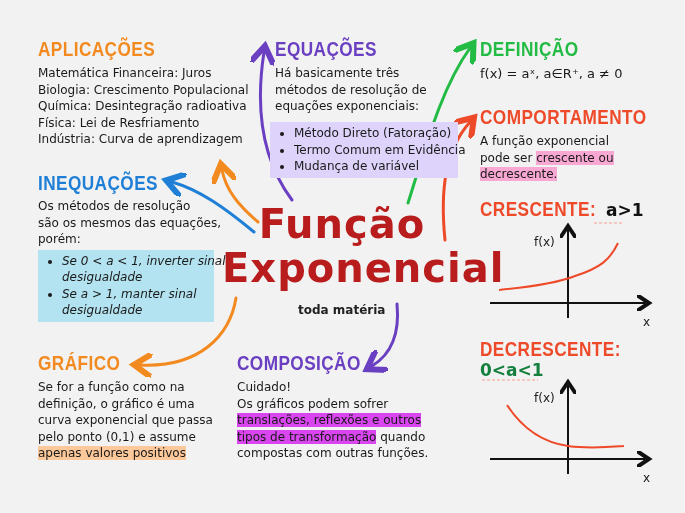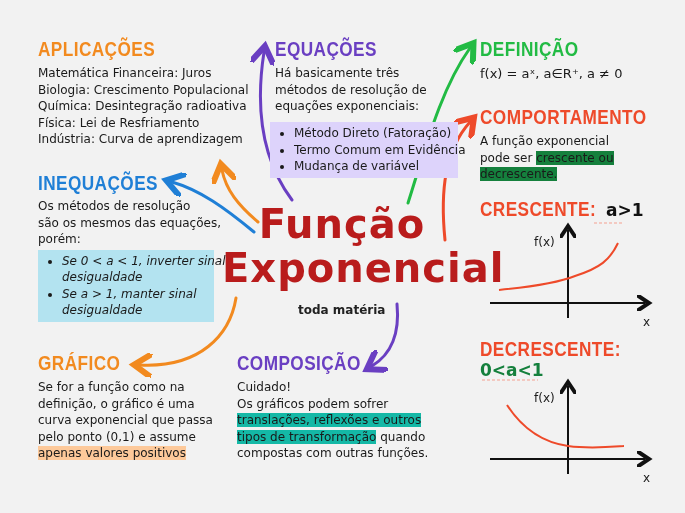--- a/index.html
+++ b/index.html
@@ -27,22 +27,22 @@
     white-space: nowrap;
   }
   .body-text div { white-space: nowrap; }
   .box {
     padding: 3px 6px 3px 6px;
     box-sizing: border-box;
   }
   .box ul { margin: 0; padding: 0 0 0 18px; }
   .box li { font-size: 12px; line-height: 16.5px; white-space: nowrap; }
   .hl-orange { background: #fdc99a; }
-  .hl-pink { background: #15803d; margin-top: 48px; }
-  .hl-purple { background: #14b8a6; }
+  .hl-pink { background: #f9a8d4; margin-top: 48px; }
+  .hl-purple { background: #d946ef; }
   .center-title {
     font-family: "DejaVu Sans", sans-serif;
     font-weight: bold;
     font-size: 40px;
     line-height: 44px;
     text-align: center;
     letter-spacing: 1px;
     color: #b91c1c;
   }
   .brand {

